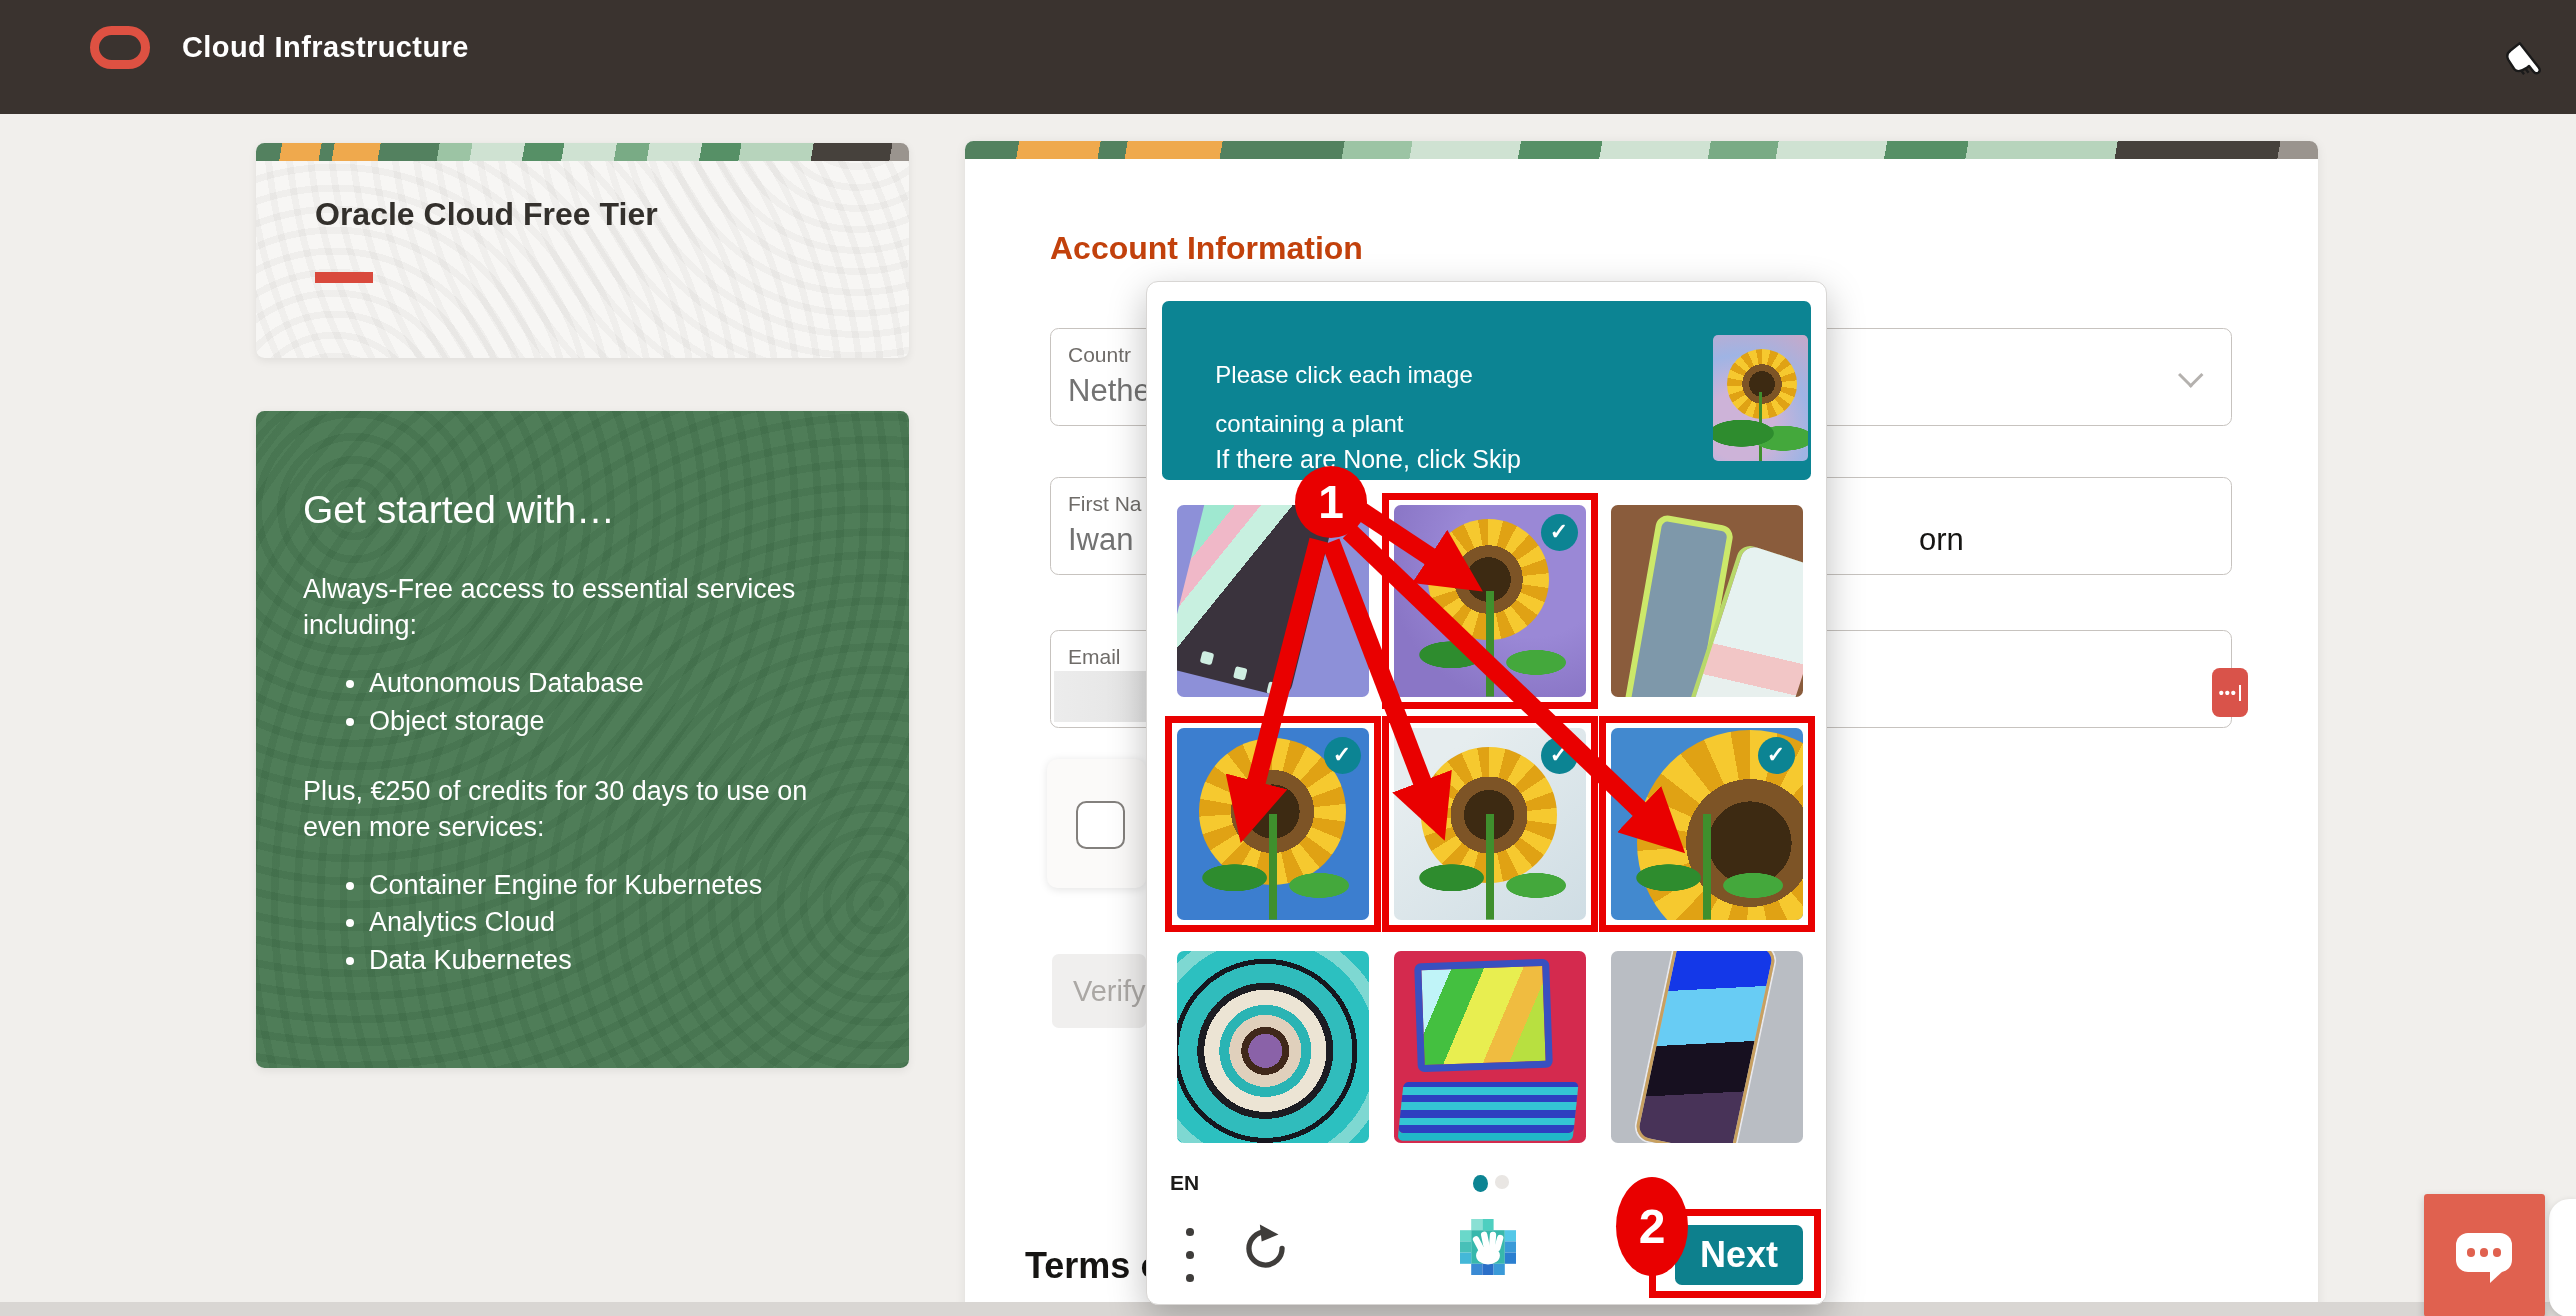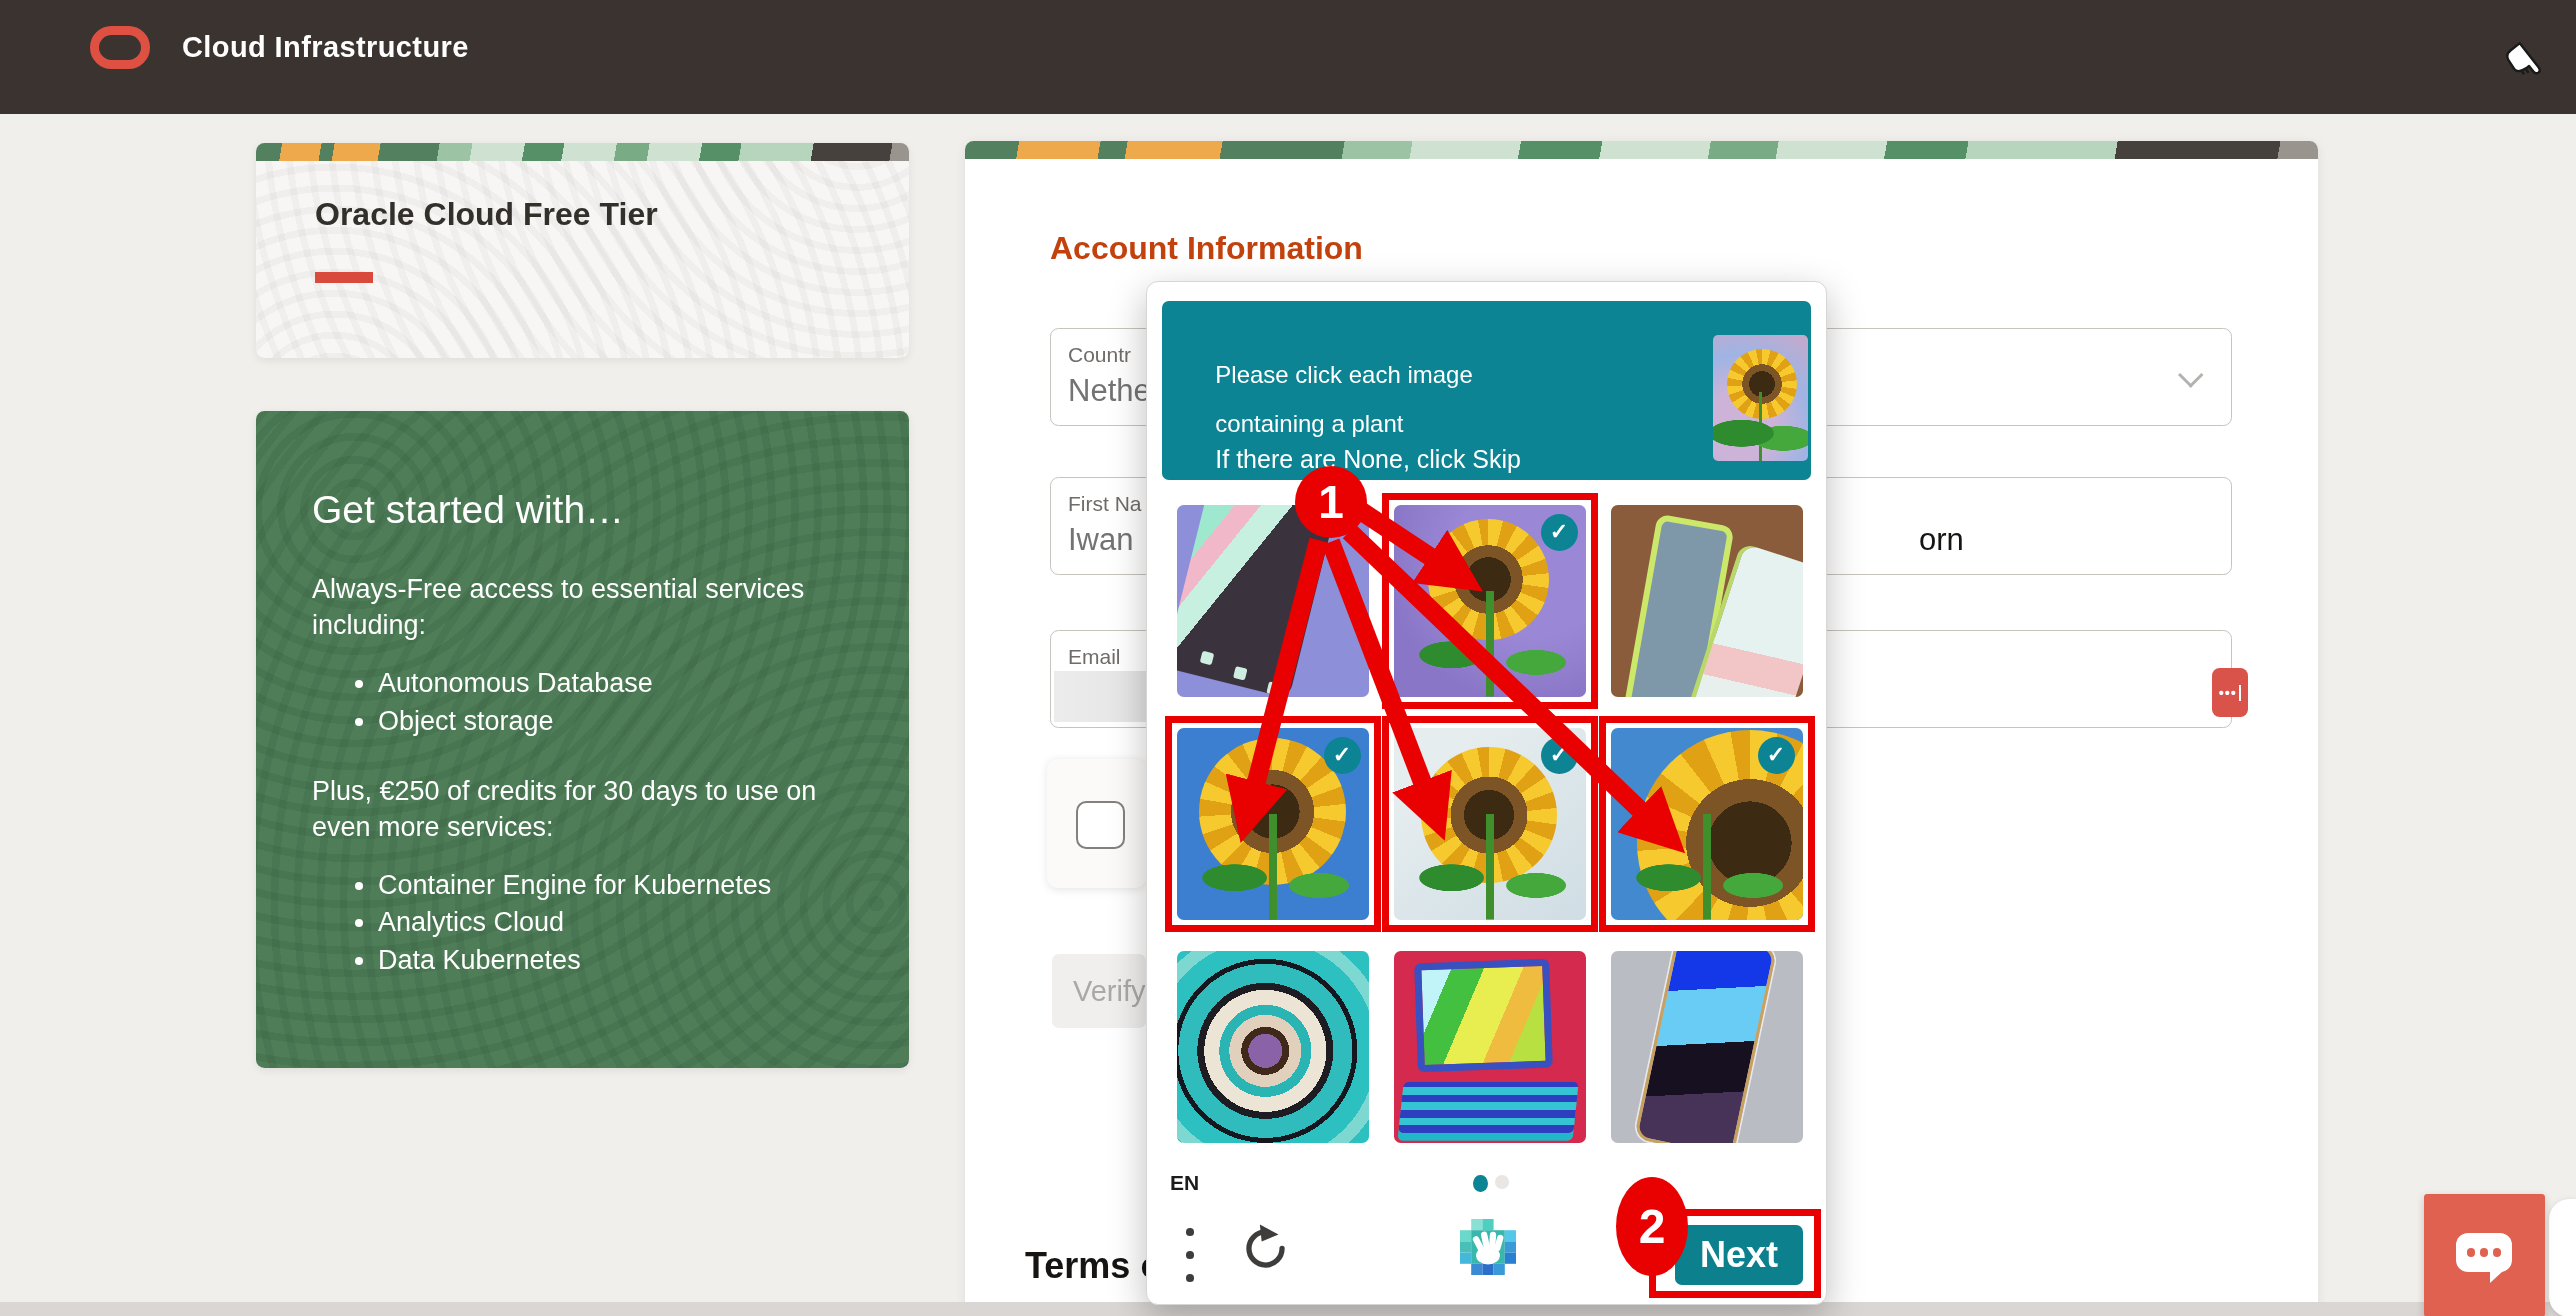--- a/index.html
+++ b/index.html
@@ -19,21 +19,21 @@
     repeating-radial-gradient(circle at 12% 130%,rgba(110,105,100,.055) 0 6.8px,rgba(0,0,0,0) 6.8px 21px),
     repeating-radial-gradient(circle at 92% -20%,rgba(110,105,100,.05) 0 6.8px,rgba(0,0,0,0) 6.8px 21px);}
   .swirl-green{background-color:var(--green);background-image:
     repeating-radial-gradient(circle at 15% 15%,rgba(15,55,25,.10) 0 7.7px,rgba(0,0,0,0) 7.7px 23px),
     repeating-radial-gradient(circle at 95% 75%,rgba(15,55,25,.09) 0 7.7px,rgba(0,0,0,0) 7.7px 23px);}
   
   #card-free{position:absolute;left:256px;top:143px;width:653px;height:215px;border-radius:8.5px;box-shadow:0 2.6px 8.5px rgba(0,0,0,.07);z-index:5;}
   #card-free h1{position:absolute;left:59px;top:53px;margin:0;font-size:32px;font-weight:bold;color:#33302c;}
   #free-underline{position:absolute;left:59px;top:129px;width:58px;height:11px;background:#d9493c;}
   #card-promo{position:absolute;left:256px;top:411px;width:653px;height:657px;border-radius:8.5px;box-shadow:0 2.6px 8.5px rgba(0,0,0,.07);color:#fff;z-index:5;}
-  #card-promo .inner{position:absolute;left:56px;top:77px;right:51px;}
+  #card-promo .inner{position:absolute;left:47px;top:77px;right:51px;}
   #promo-heading{font-size:39px;font-weight:normal;margin:0 0 39px 0;}
   .promo-bold{font-size:27px;font-weight:normal;line-height:36px;margin:0 0 22px 0;}
   .promo-list{margin:0 0 34px 0;padding-left:66px;font-size:27px;line-height:36px;}
   .promo-list li{margin:0 0 1.7px 0;}
   
   #card-main{position:absolute;left:965px;top:141px;width:1353px;height:1176px;background:#fff;border-radius:8.5px 8.5px 0 0;box-shadow:0 2.6px 10.2px rgba(0,0,0,.08);z-index:5;}
   #acct-heading{position:absolute;left:85px;top:89px;margin:0;font-size:32px;font-weight:bold;color:#c2410c;}
   .field{position:absolute;left:85px;width:1182px;height:98px;border:1.7px solid #c7c3bf;border-radius:8.5px;box-sizing:border-box;background:#fff;}
   .field .flabel{position:absolute;left:17px;top:13.6px;font-size:21px;color:#6f6c69;}
   .field .fvalue{position:absolute;left:17px;top:44px;font-size:31px;color:#737373;}

